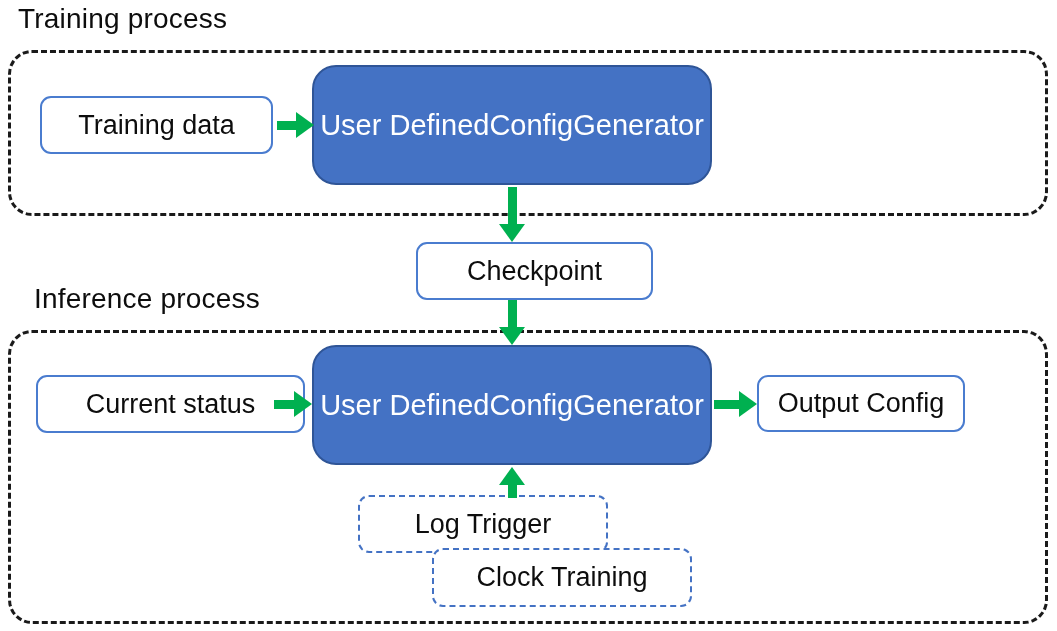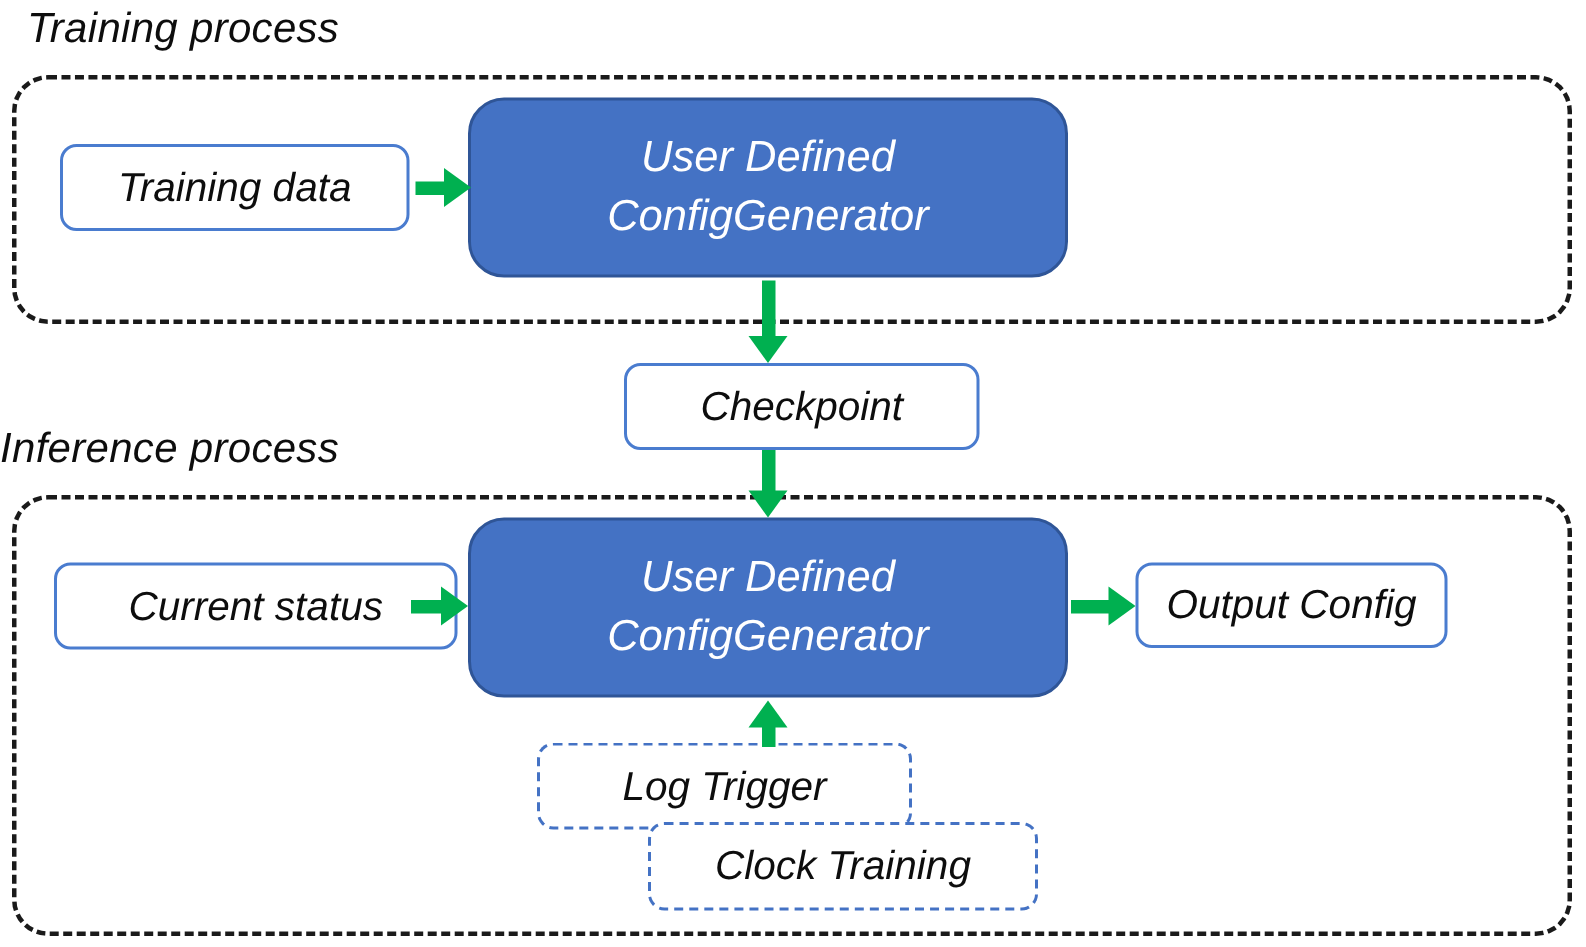--- a/index.html
+++ b/index.html
@@ -3,21 +3,20 @@
 <meta charset="utf-8">
 <style>
   html,body{margin:0;padding:0;background:#fff;}
   .canvas{
     position:relative;
     width:1057px;height:631px;
     background:var(--background,#fff);
     font-family:"Liberation Sans", sans-serif;
     color:var(--text-dark,#111);
     overflow:hidden;
-    font-style:italic;
   }
   .section-label{
     position:absolute;
     font-size:28px;
     letter-spacing:.2px;
     color:var(--text-dark,#111);
     white-space:nowrap;
   }
   .proc-container{
     position:absolute;
@@ -34,21 +33,21 @@
     font-size:27px;
     background:#fff;
     box-sizing:border-box;
     white-space:nowrap;
   }
   .io-box{
     border:2px solid var(--light-box-border,#4472C4);
     border-radius:11px;
   }
   .blue-box{
-    flex-direction:column;
+    flex-direction:row;
     background:var(--blue-fill,#4472C4);
     border:2px solid var(--blue-border,#2F5597);
     border-radius:24px;
     color:var(--text-white,#fff);
     font-size:29px;
     line-height:39px;
   }
   .trigger-box{
     border:2px dashed var(--trigger-border,#4472C4);
     border-radius:11px;
@@ -60,21 +59,21 @@
   .head-down{border-top-color:var(--arrow-green,#00B050);border-width:18px 13px 0 13px;}
   .head-up{border-bottom-color:var(--arrow-green,#00B050);border-width:0 13px 18px 13px;}
 </style>
 </head>
 <body>
 
 <div class="canvas">
 
   <div class="section-label" style="left:18px;top:3px;">Training process</div>
 
-  <div class="section-label" style="left:0;top:283px;">Inference process</div>
+  <div class="section-label" style="left:34px;top:283px;">Inference process</div>
 
   <div class="proc-container" style="left:8px;top:50px;width:1034px;height:160px;"></div>
 
   <div class="proc-container" style="left:8px;top:330px;width:1034px;height:288px;"></div>
 
   <div class="node io-box" style="left:40px;top:96px;width:233px;height:58px;">Training data</div>
 
   <div class="node blue-box" style="left:312px;top:65px;width:400px;height:120px;">
     <div>User Defined</div>
     <div>ConfigGenerator</div>

